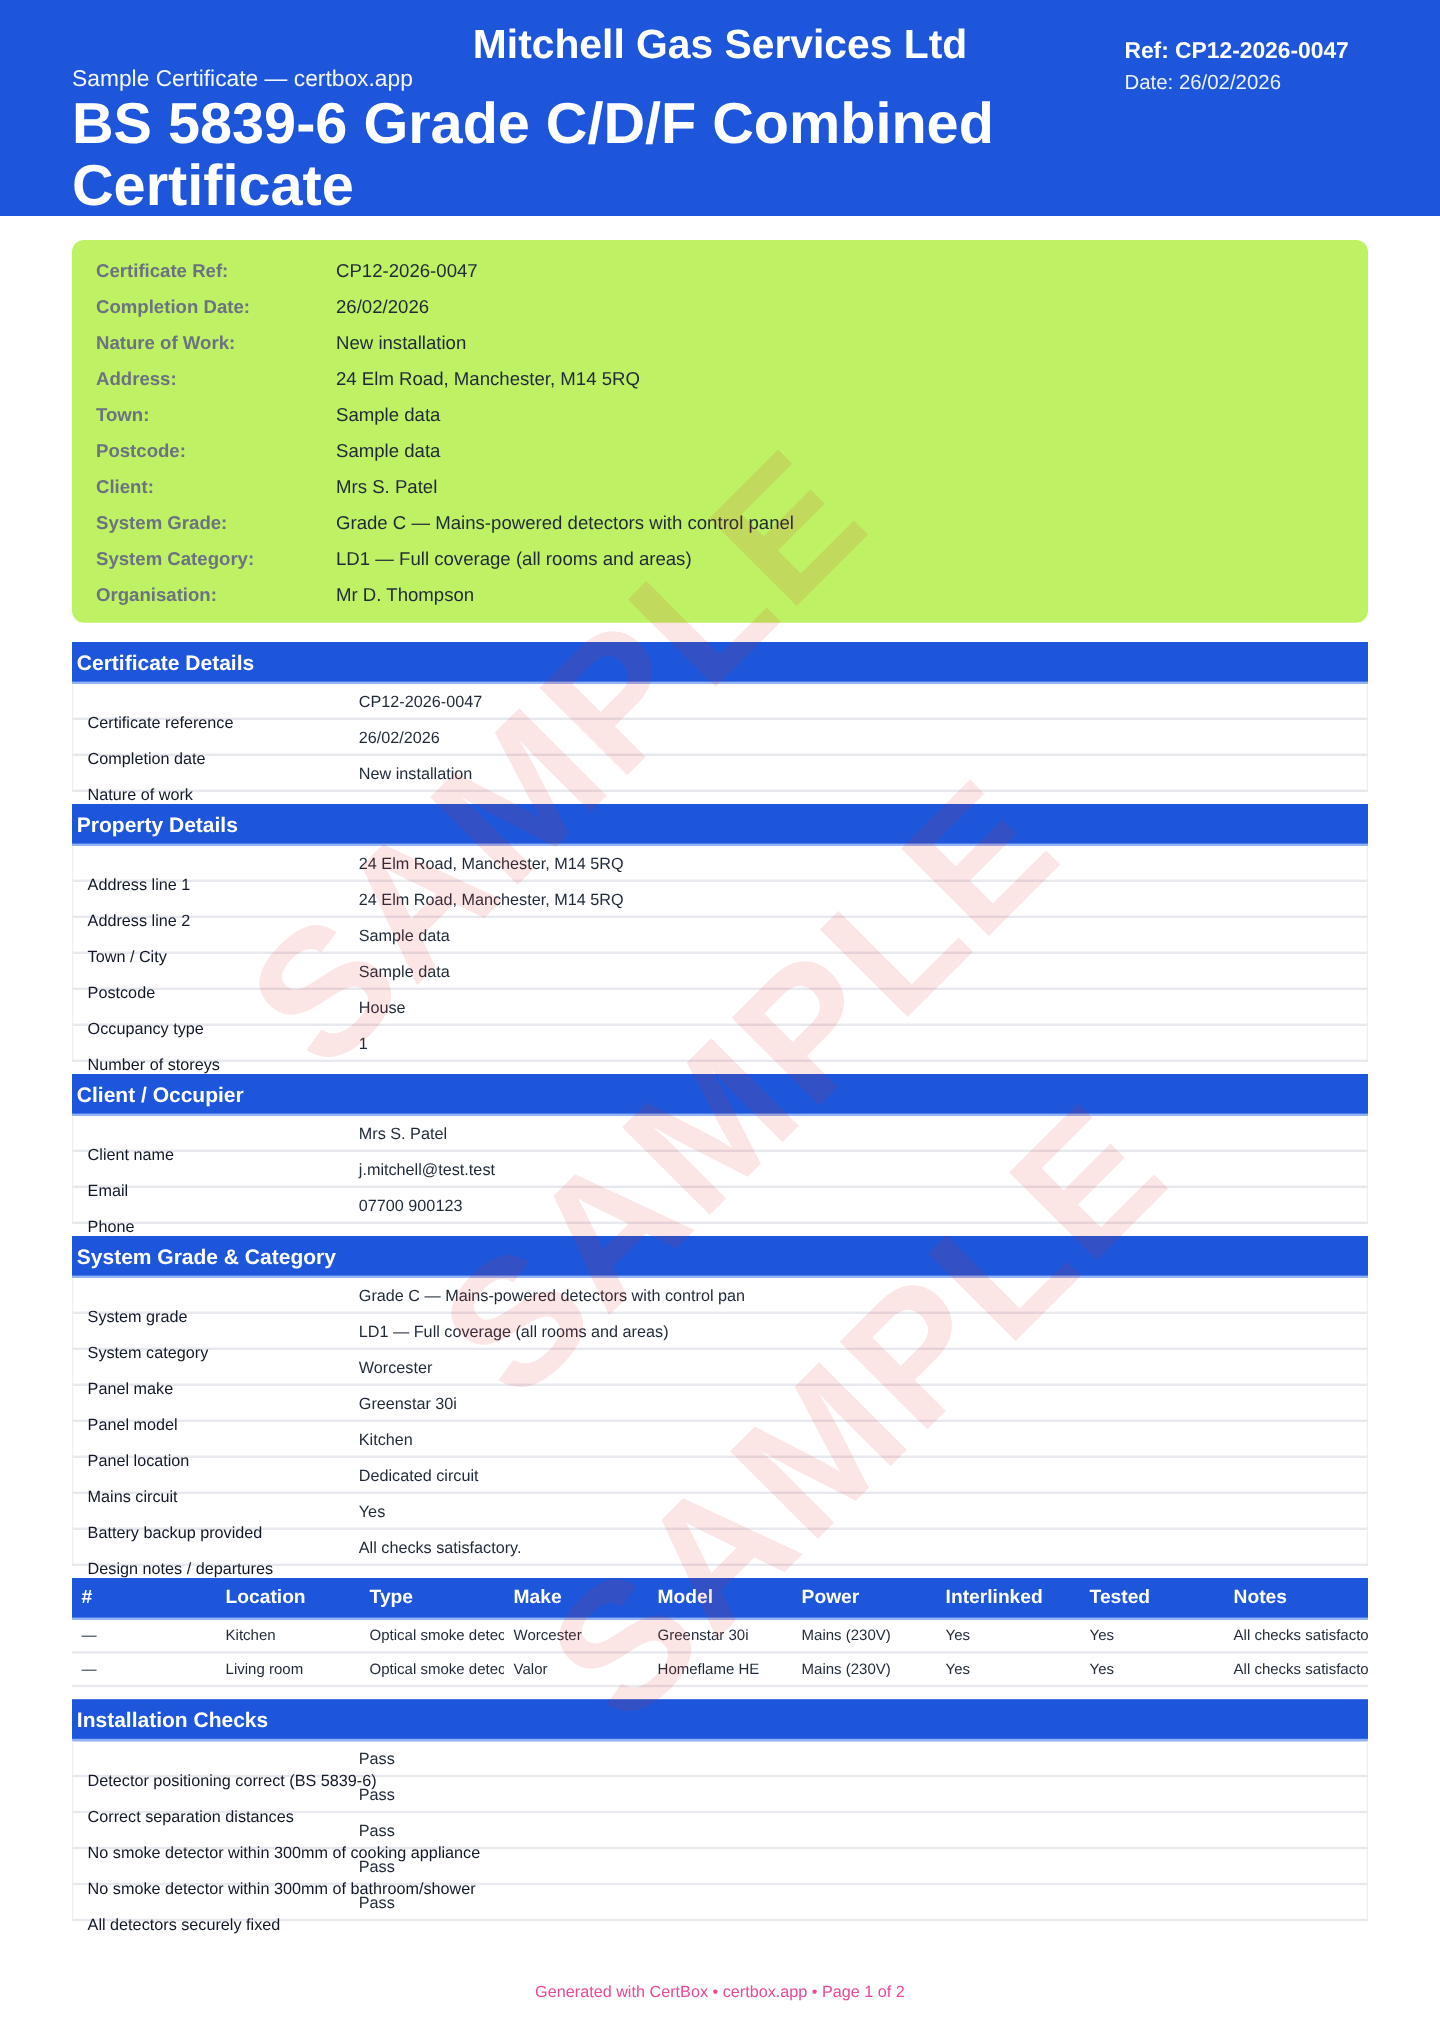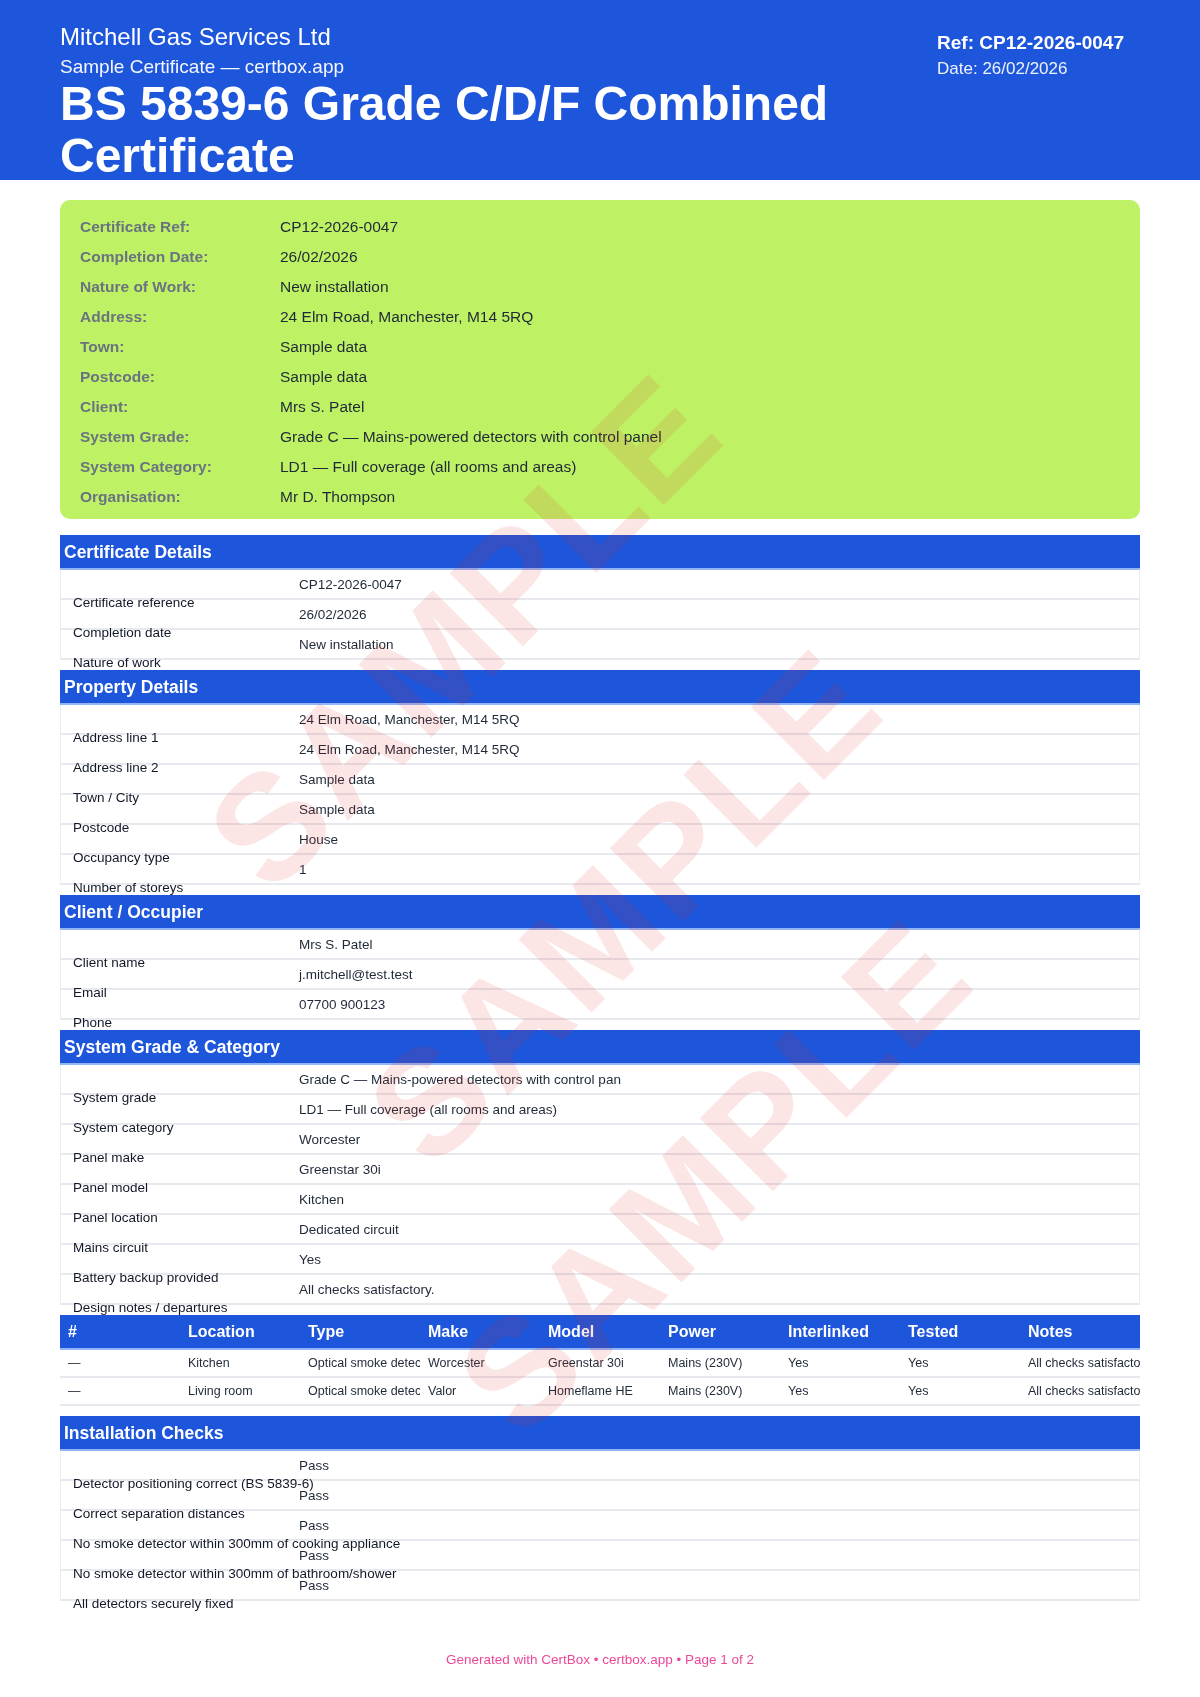--- a/index.html
+++ b/index.html
@@ -1,20 +1,20 @@
 <!DOCTYPE html>
 <html><head>
 <meta charset="utf-8">
 <style>
   * { box-sizing: border-box; margin: 0; padding: 0; }
   html, body { width: 1200px; height: 1697px; background: #ffffff; overflow: hidden; }
   body { font-family: "Liberation Sans", sans-serif; color: #111827; position: relative; }
 
   .header { background: #1d56db; height: 180px; padding: 18px 60px 0 60px; position: relative; color: #fff; }
-  .header .company { font-size: 24px; font-weight: normal; line-height: 38px; }
+  .header .company { font-size: 34px; font-weight: bold; line-height: 38px; text-align: center; }
   .header .sub { font-size: 19px; line-height: 22px; opacity: 0.95; }
   .header .title { font-size: 48px; font-weight: bold; line-height: 52px; width: 820px; }
   .header .meta { position: absolute; right: 76px; top: 30px; text-align: left; }
   .header .meta .ref { font-size: 19px; font-weight: bold; line-height: 26px; }
   .header .meta .date { font-size: 17px; line-height: 26px; opacity: 0.92; }
 
   .summary { margin: 20px 60px 0 60px; background: #bef264; border-radius: 10px; padding: 12px 20px 12px 20px; height: 319px; }
   .summary .row { display: flex; height: 30px; align-items: center; font-size: 15.5px; }
   .summary .row .k { width: 200px; color: #6b7280; font-weight: bold; }
   .summary .row .v { color: #1f2937; }

